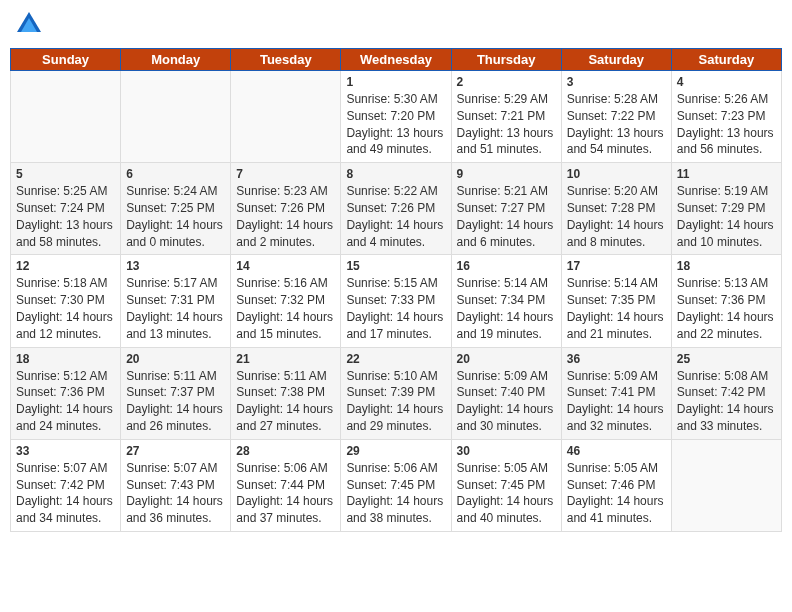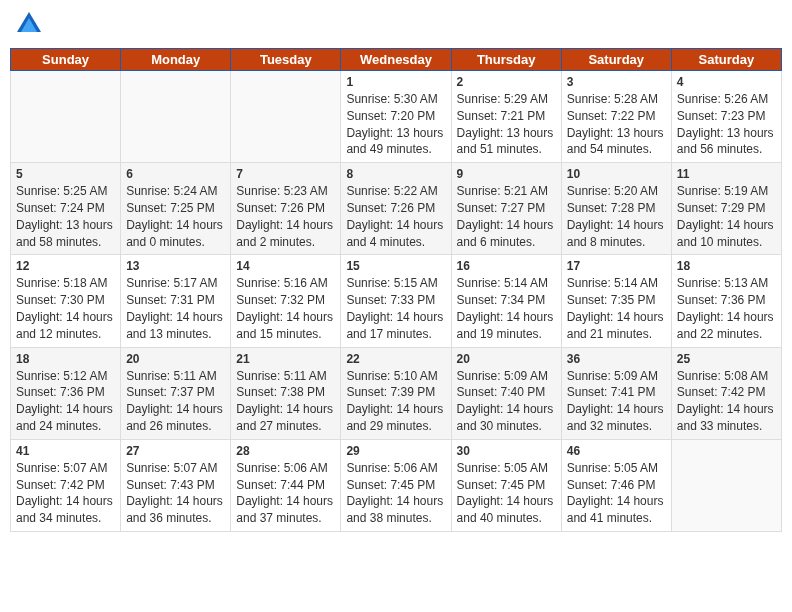--- a/index.html
+++ b/index.html
@@ -236,21 +236,21 @@
           <span class="day-num">36</span>
           <div class="day-info">Sunrise: 5:09 AM<br>Sunset: 7:41 PM<br>Daylight: 14 hours<br>and 32 minutes.</div>
         </td>
         <td>
           <span class="day-num">25</span>
           <div class="day-info">Sunrise: 5:08 AM<br>Sunset: 7:42 PM<br>Daylight: 14 hours<br>and 33 minutes.</div>
         </td>
       </tr>
       <tr>
         <td>
-          <span class="day-num">41</span>
+          <span class="day-num">33</span>
           <div class="day-info">Sunrise: 5:07 AM<br>Sunset: 7:42 PM<br>Daylight: 14 hours<br>and 34 minutes.</div>
         </td>
         <td>
           <span class="day-num">27</span>
           <div class="day-info">Sunrise: 5:07 AM<br>Sunset: 7:43 PM<br>Daylight: 14 hours<br>and 36 minutes.</div>
         </td>
         <td>
           <span class="day-num">28</span>
           <div class="day-info">Sunrise: 5:06 AM<br>Sunset: 7:44 PM<br>Daylight: 14 hours<br>and 37 minutes.</div>
         </td>

